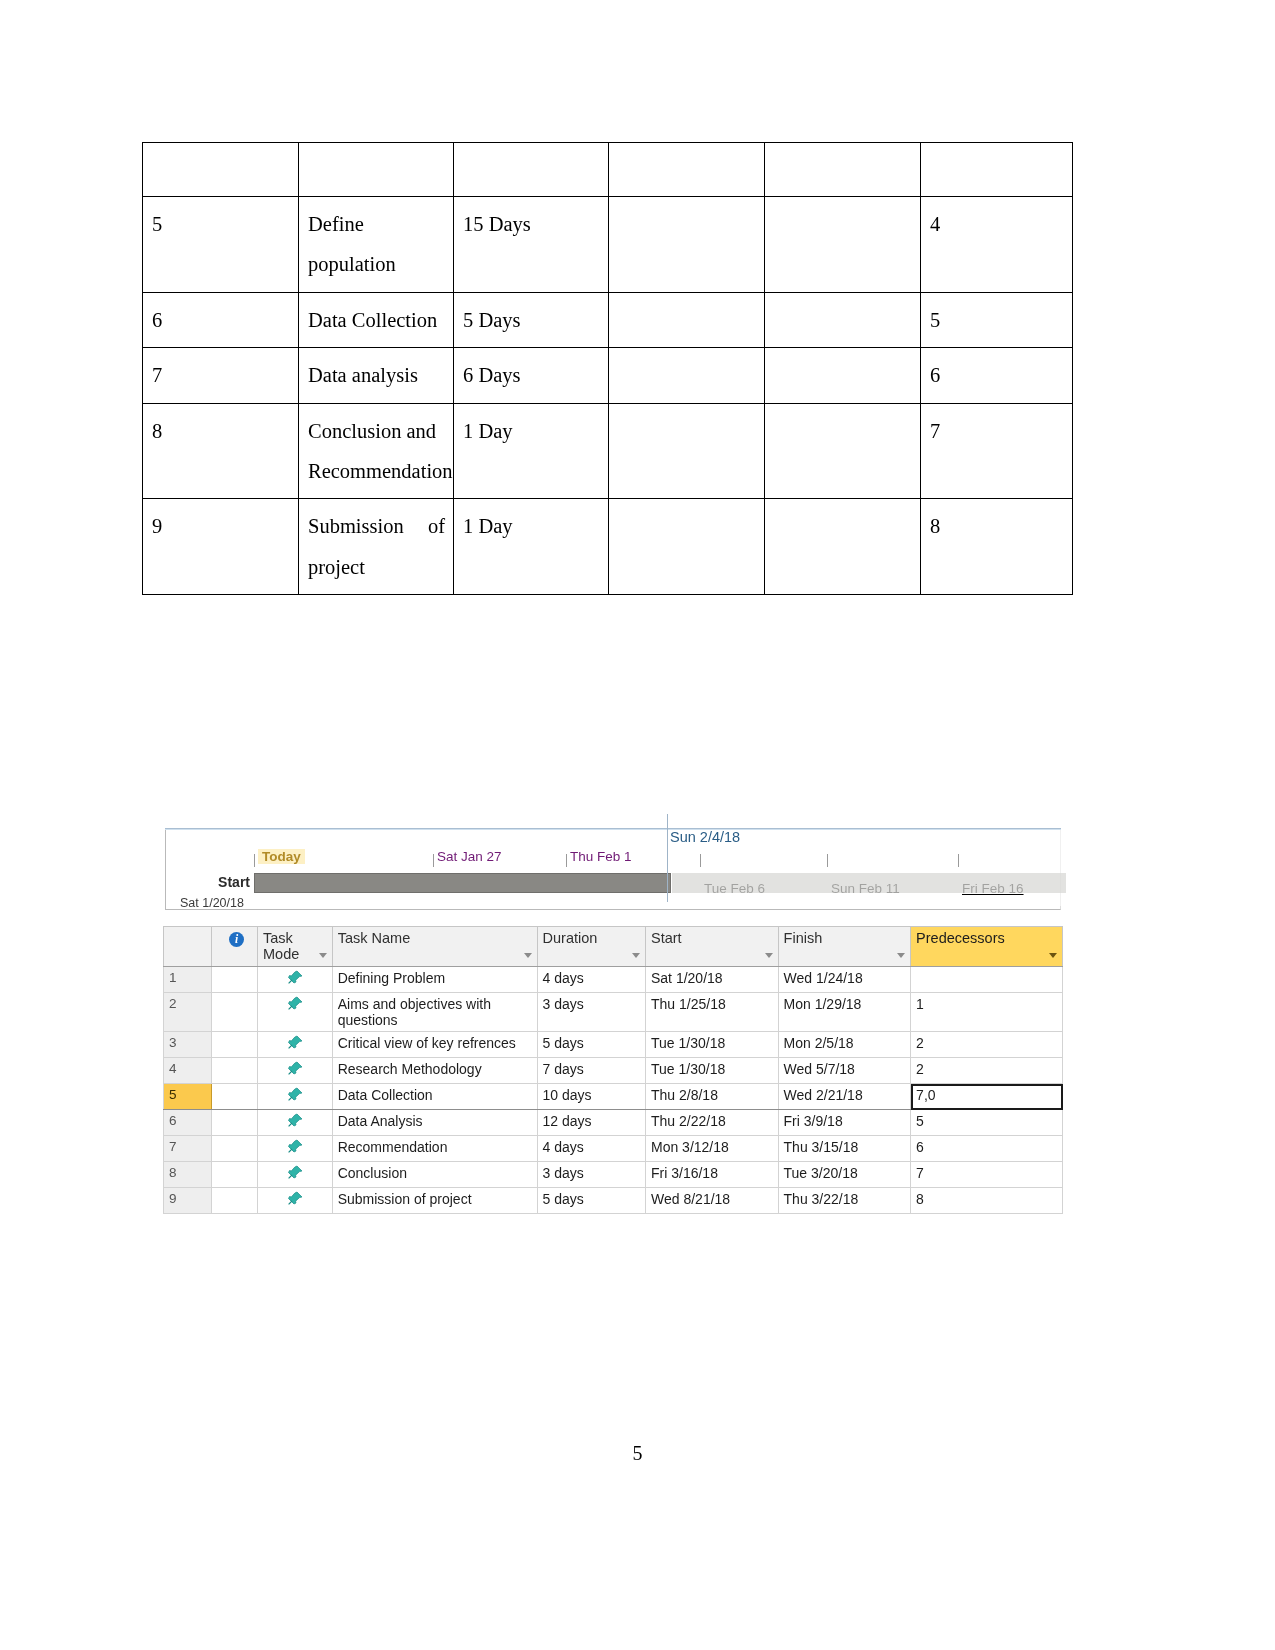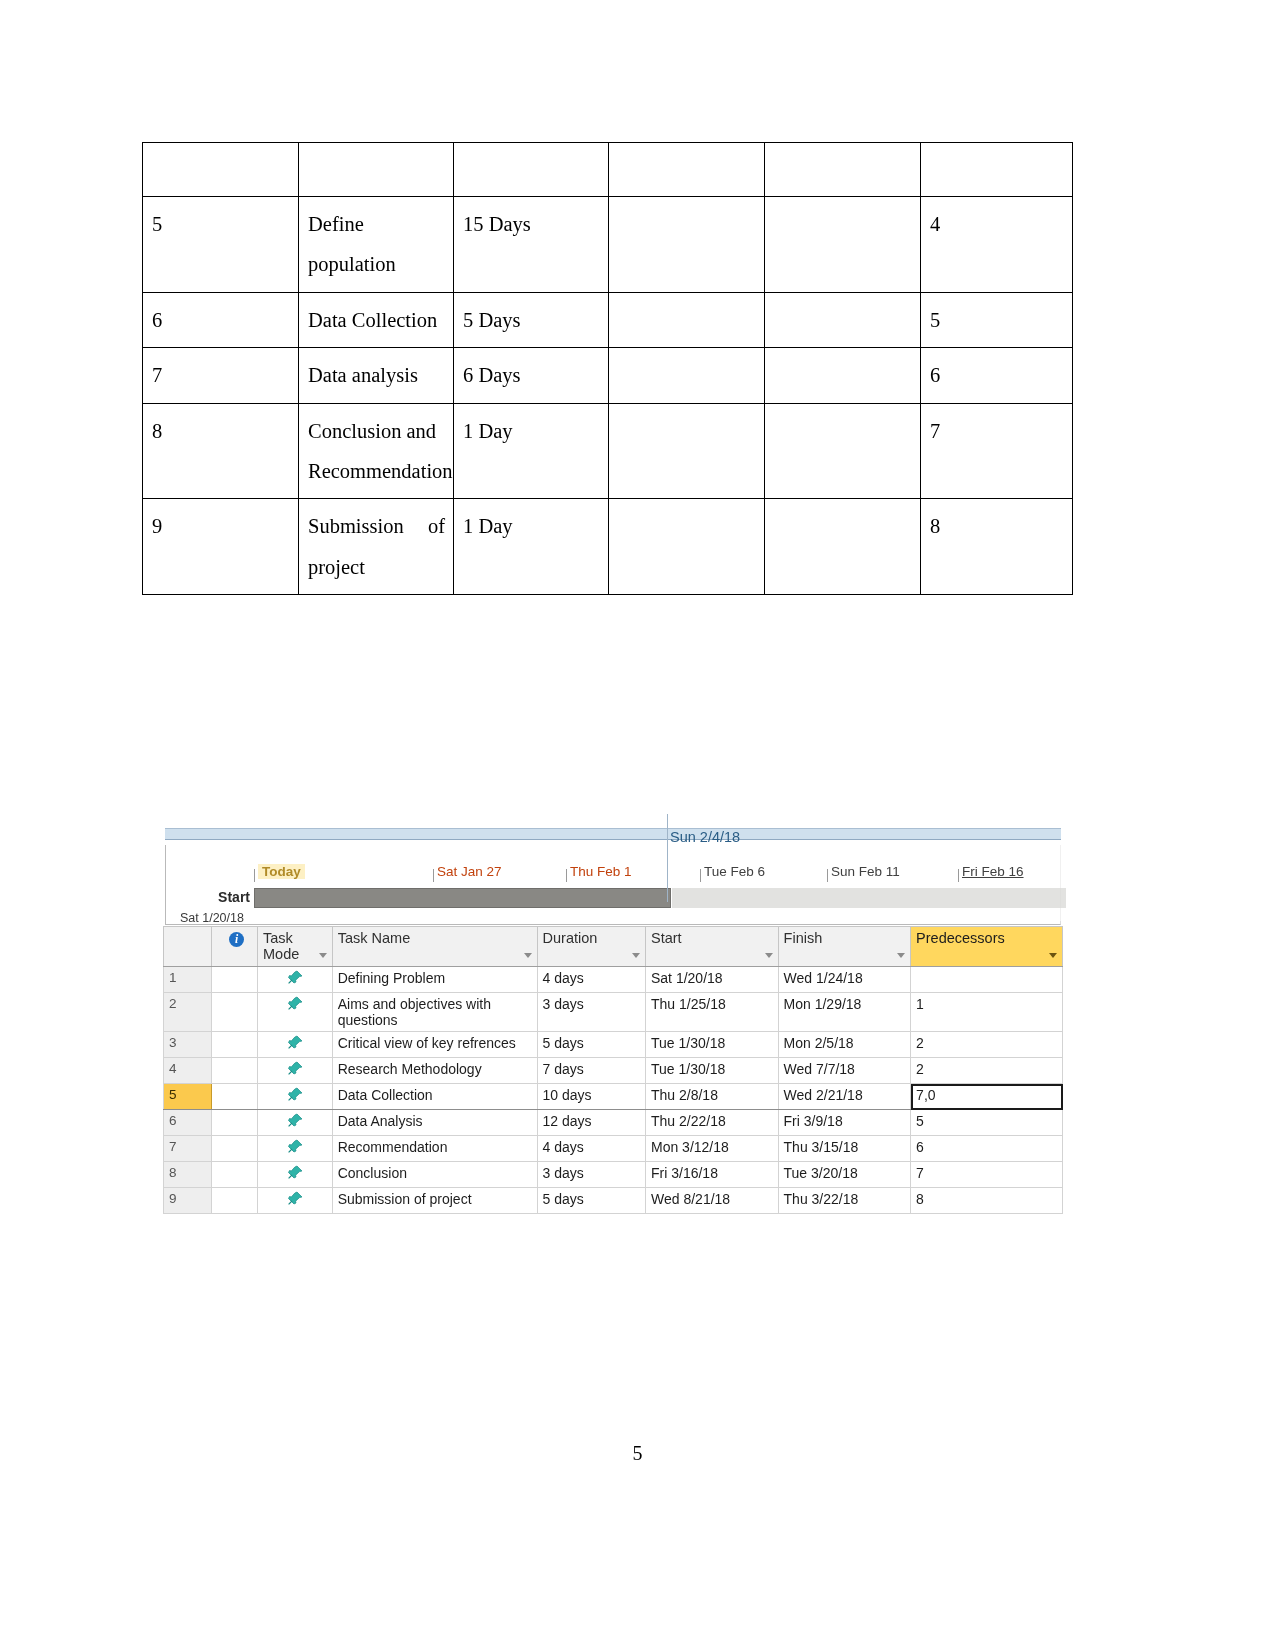--- a/index.html
+++ b/index.html
@@ -61,21 +61,21 @@
   .tl-topbar {
     position: absolute;
     left: 2px; top: 2px;
     width: 896px; height: 12px;
     background: #cfe0ee;
     border-top: 1px solid #a9bed2;
     border-bottom: 1px solid #8fa9c2;
   }
   .tl-body {
     position: absolute;
-    left: 2px; top: 19px;
+    left: 2px; top: 4px;
     width: 896px; height: 80px;
     border-left: 1px solid #b9b9b9;
     border-right: 1px solid #dddddd;
     border-bottom: 1px solid #b9b9b9;
     background: #ffffff;
   }
   
   .tl-fade {
     position: absolute;
     left: 505px; top: 0px;
@@ -100,30 +100,30 @@
   .tl-tick {
     position: absolute;
     top: 24px;
     width: 1px; height: 13px;
     background: #9a9a9a;
   }
   .tl-tick-label {
     position: absolute;
     top: 19px;
     font-size: 13.5px;
-    color: #c2410c;
+    color: #701a75;
     white-space: nowrap;
   }
   .tl-tick-label.today {
     color: #b18b28;
     background: #fdf0c4;
     padding: 0 4px;
     font-weight: bold;
   }
-  .tl-tick-label.dim { color: #404040; }
+  .tl-tick-label.dim { color: #000000; margin-top: 32px; }
   .tl-bar {
     position: absolute;
     left: 88px; top: 43px;
     width: 417px; height: 20px;
     background: #898884;
     border: 1px solid #6f6e6b;
   }
   .tl-bar-ghost {
     position: absolute;
     left: 506px; top: 43px;
@@ -446,21 +446,21 @@
         <td></td>
         <td style="text-align:center;">
           <svg class="pin-icon" viewBox="0 0 18 16">
               <path d="M11 1 L16 6 L13.5 6.6 L9.6 10.2 L10 12 L8 13 L2.5 7.5 L3.5 5.5 L5.3 5.9 L8.9 2 Z" fill="#2fb3a8" stroke="#188c86" stroke-width=".7"></path>
               <path d="M2.6 13.4 L6 10" stroke="#188c86" stroke-width="1.2"></path>
             </svg>
         </td>
         <td class="cell-name">Research Methodology</td>
         <td>7 days</td>
         <td>Tue 1/30/18</td>
-        <td>Wed 7/7/18</td>
+        <td>Wed 5/7/18</td>
         <td class="cell-pre">2</td>
       </tr>
 
       <tr class="row-selected">
         <td class="cell-rownum sel">5</td>
         <td></td>
         <td style="text-align:center;">
           <svg class="pin-icon" viewBox="0 0 18 16">
               <path d="M11 1 L16 6 L13.5 6.6 L9.6 10.2 L10 12 L8 13 L2.5 7.5 L3.5 5.5 L5.3 5.9 L8.9 2 Z" fill="#2fb3a8" stroke="#188c86" stroke-width=".7"></path>
               <path d="M2.6 13.4 L6 10" stroke="#188c86" stroke-width="1.2"></path>

